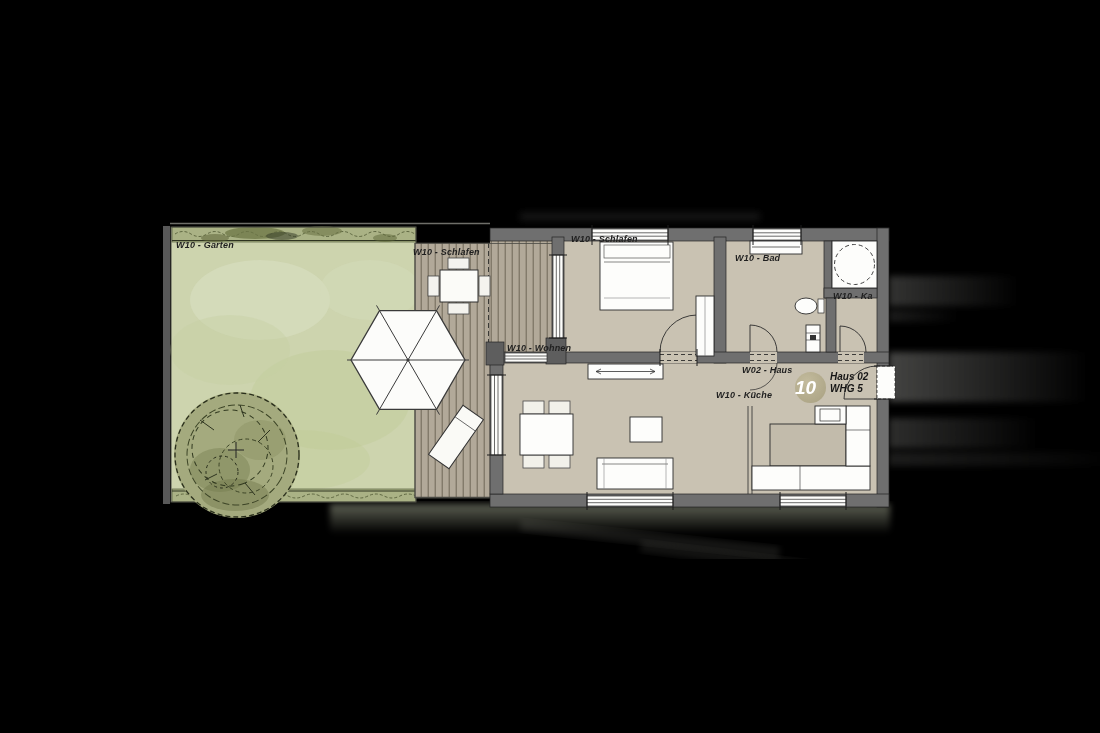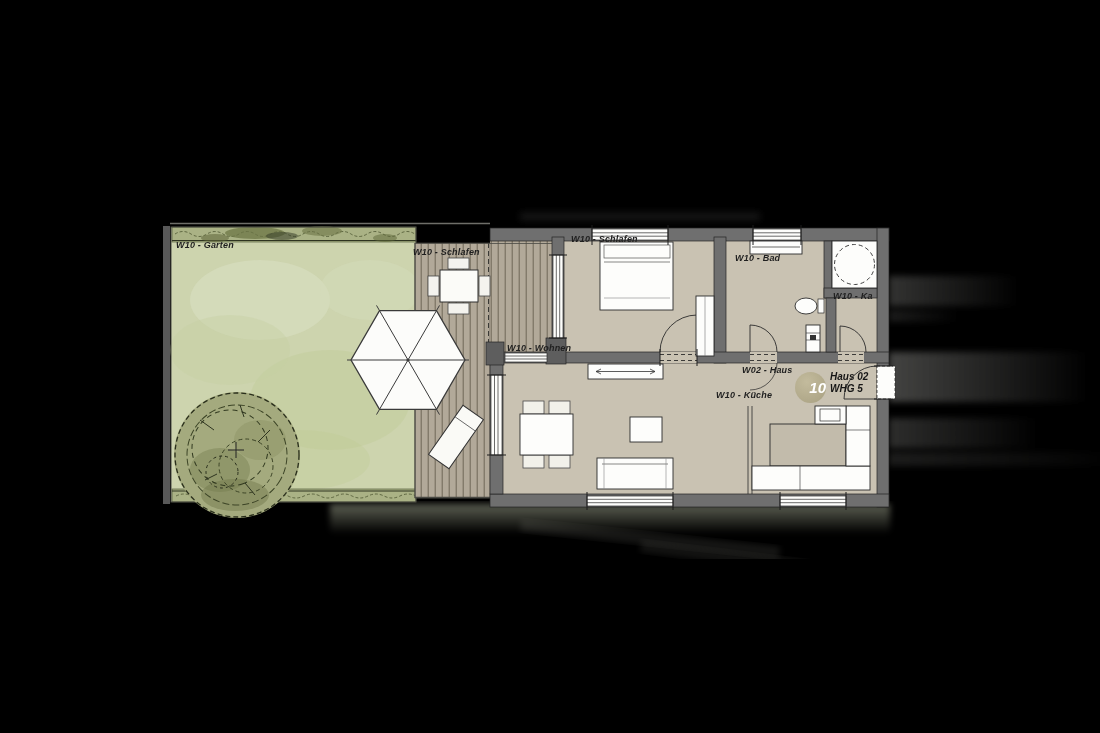--- a/index.html
+++ b/index.html
@@ -4,22 +4,22 @@
 <style>
   html,body{margin:0;padding:0;background:#000;}
   .stage{position:relative;width:1100px;height:559px;background:#000;overflow:hidden;
          font-family:"Liberation Sans",sans-serif;}
   .plan-svg{position:absolute;left:0;top:0;}
   .lbl{position:absolute;font-size:9px;font-style:italic;font-weight:700;color:#1f1f1f;
        letter-spacing:.2px;white-space:nowrap;line-height:10px;}
   .lbl.clip{overflow:hidden;}
   .badge{position:absolute;left:795px;top:372px;width:31px;height:31px;border-radius:50%;
          background:radial-gradient(circle at 38% 32%, #c3bb9d, #a8a081);
-         display:flex;align-items:center;justify-content:flex-end;
-         color:#fff;font-size:15px;font-weight:700;font-style:italic;}
+         display:flex;align-items:center;justify-content:flex-start;
+         color:#fff;font-size:19px;font-weight:700;font-style:italic;}
   .unit-text{position:absolute;left:830px;top:371px;font-size:10px;font-weight:700;
              font-style:italic;color:#161616;line-height:11.5px;white-space:nowrap;}
 </style>
 </head>
 <body>
 
 <div class="stage">
 
 <svg class="plan-svg" width="1100" height="733" viewBox="0 0 1100 733">
   <defs>

